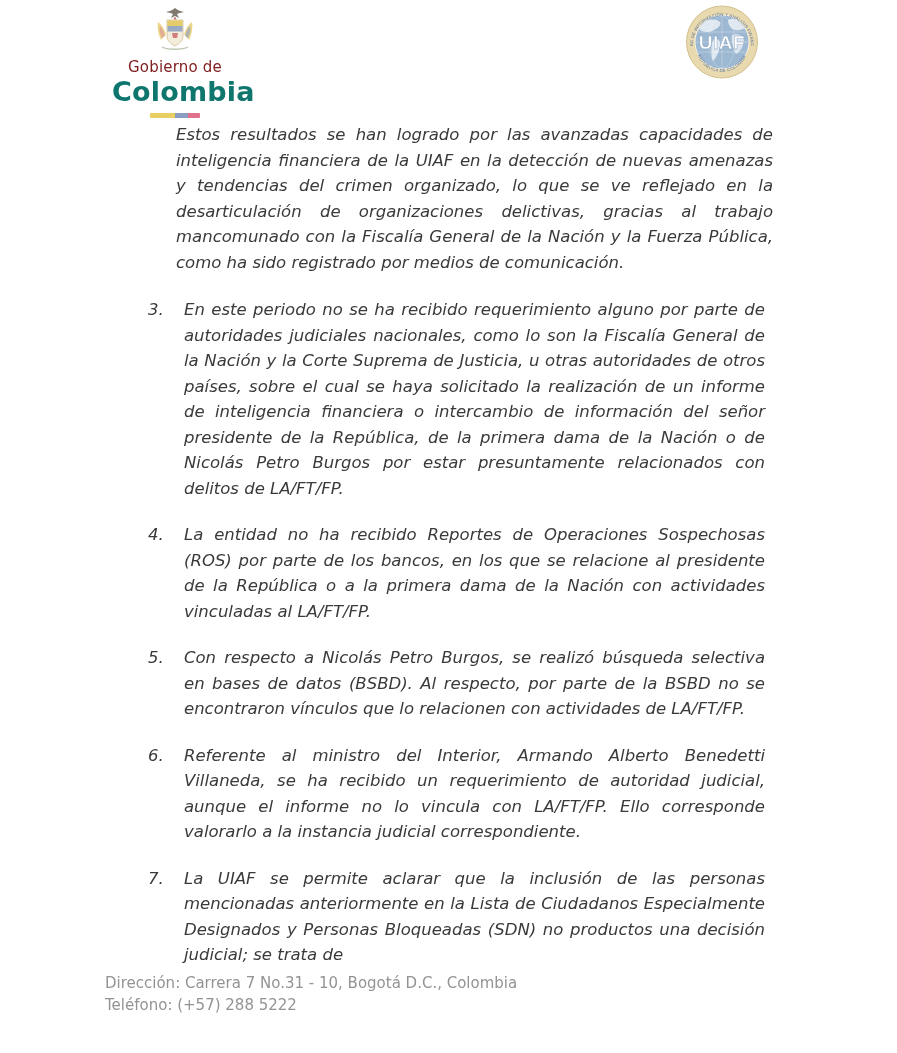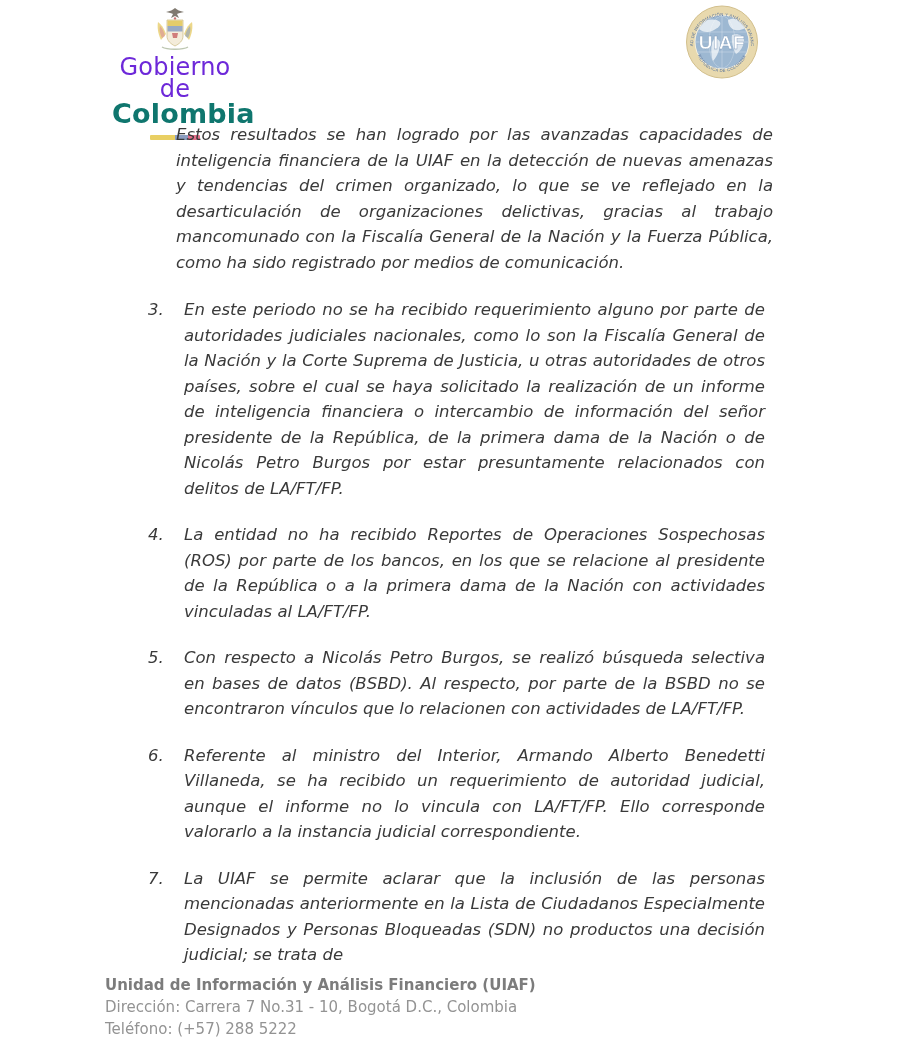--- a/index.html
+++ b/index.html
@@ -3,21 +3,21 @@
 <meta charset="utf-8">
 <style>
   html,body{margin:0;padding:0;background:#ffffff;}
   .page{
     position:relative;width:897px;height:1053px;background:#ffffff;
     font-family:"DejaVu Sans","Liberation Sans",sans-serif;overflow:hidden;
   }
   
   .gov-logo{position:absolute;left:112px;top:6px;width:126px;text-align:center;}
   .gov-logo .crest{display:block;margin:0 auto 2px auto;}
-  .gov-line1{font-size:24px;color:#6d28d9;line-height:22px;letter-spacing:.2px;}
+  .gov-line1{font-size:15px;color:#7f1d1d;line-height:22px;letter-spacing:.2px;}
   .gov-line2{font-size:27px;color:#0f766e;font-weight:bold;line-height:28px;letter-spacing:.2px;}
   .flagbar{display:flex;width:50px;height:5px;margin:7px auto 0 auto;border-radius:1px;overflow:hidden;}
   .flagbar span{display:block;height:100%;}
   .flag-y{width:50%;}
   .flag-b{width:25%;}
   .flag-r{width:25%;}
   .uiaf-seal{position:absolute;left:686px;top:5px;width:72px;height:74px;}
   
   .doc-body{
     position:absolute;left:176px;top:122px;width:597px;
@@ -121,18 +121,17 @@
       <p>Referente al ministro del Interior, Armando Alberto Benedetti Villaneda, se ha recibido un requerimiento de autoridad judicial, aunque el informe no lo vincula con LA/FT/FP. Ello corresponde valorarlo a la instancia judicial correspondiente.</p>
     </div>
 
     <div class="list-item">
       <span class="num">7.</span>
       <p>La UIAF se permite aclarar que la inclusión de las personas mencionadas anteriormente en la Lista de Ciudadanos Especialmente Designados y Personas Bloqueadas (SDN) no productos una decisión judicial; se trata de</p>
     </div>
   </div>
 
   <div class="doc-footer">
-    <div class="org">Unidad de Información y Análisis Financiero (UIAF)</div>
     <div class="addr">Dirección: Carrera 7 No.31 - 10, Bogotá D.C., Colombia</div>
     <div class="phone">Teléfono: (+57) 288 5222</div>
   </div>
 
 </div>
 
 </body></html>

